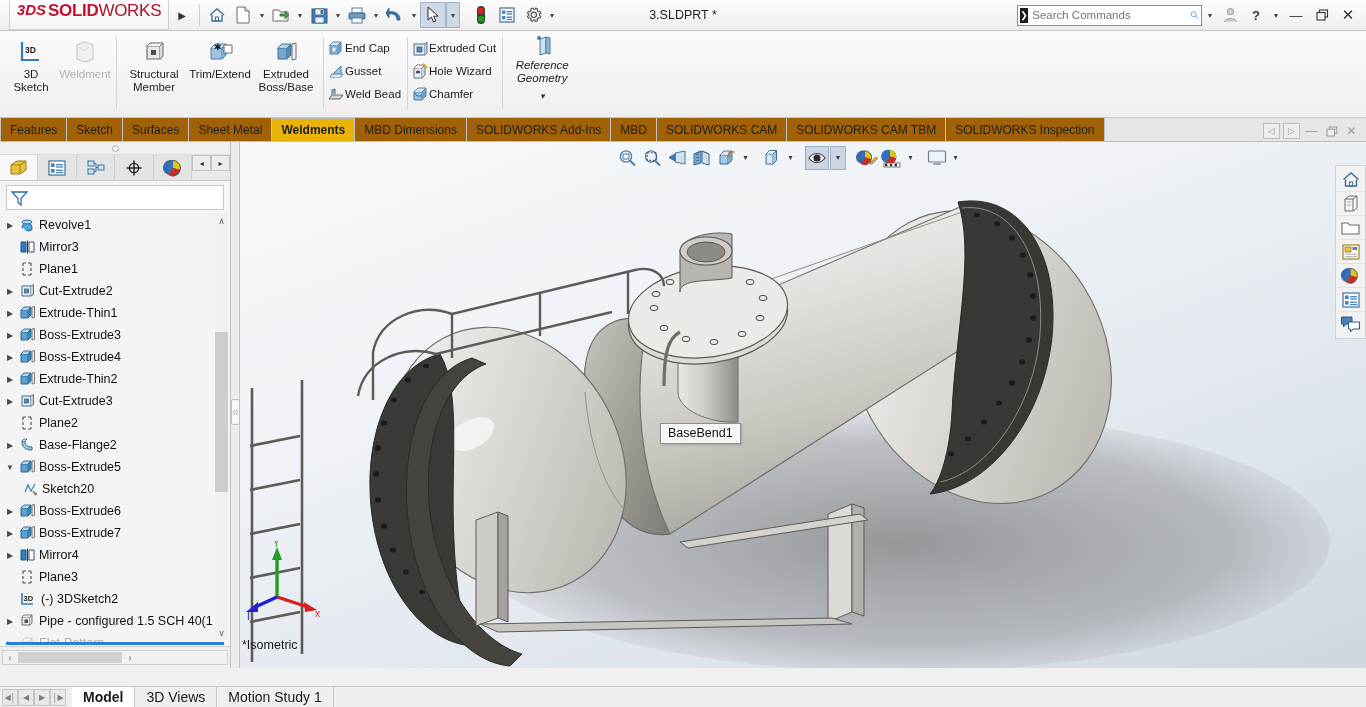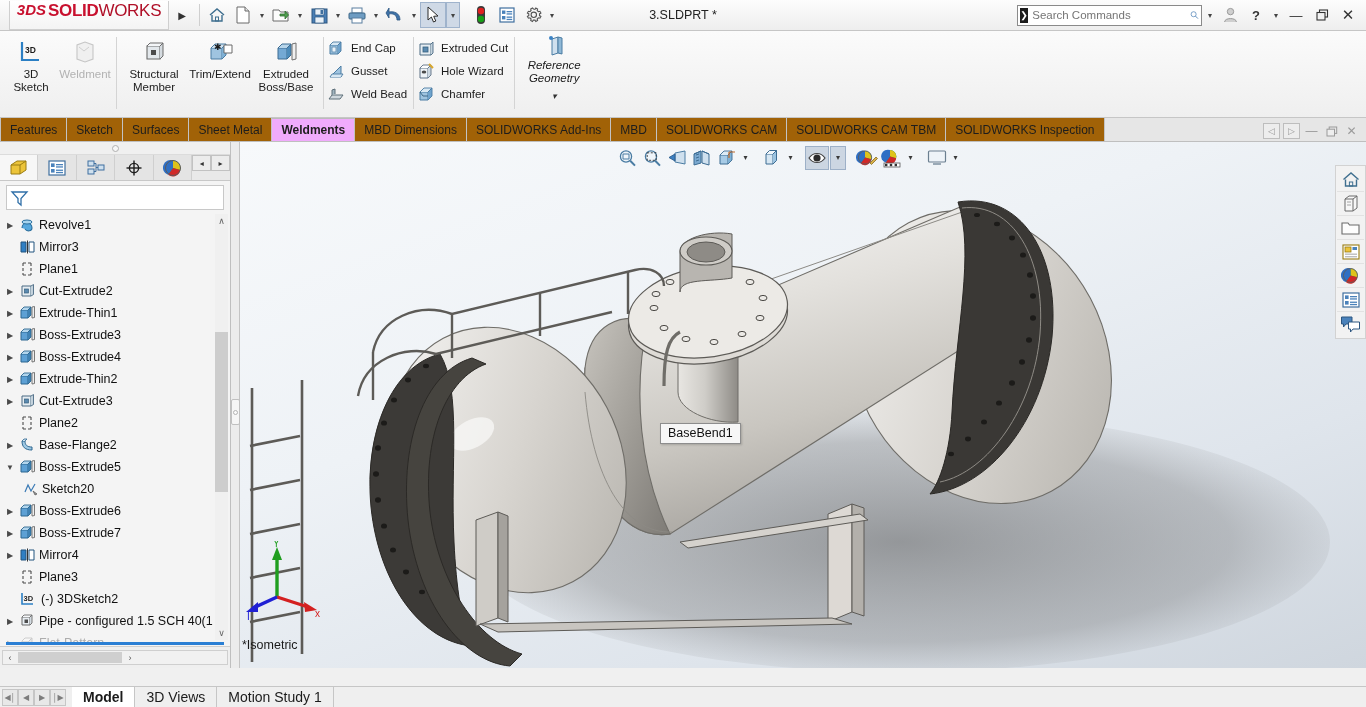--- a/index.html
+++ b/index.html
@@ -54,39 +54,39 @@
   .rgroup{ display:flex; align-items:flex-start; height:87px; padding:4px 4px 0 4px;}
   .rdiv{ width:1px; height:72px; background:#d4d4d4; margin-top:6px;}
   .bigbtn{
     width:54px; min-height:72px; display:flex; flex-direction:column;
     align-items:center; padding-top:4px; cursor:default;
   }
   .bigbtn .lbl{ font-size:11.5px; text-align:center; line-height:13px; margin-top:3px; color:#1c1c1c;}
   .bigbtn.disabled .lbl{ color:#b2b2b2;}
   .bigbtn.wide{ width:66px;}
   .smallcol{ display:flex; flex-direction:column; padding-top:5px;}
-  .smallbtn{ display:flex; align-items:center; height:23px; padding:0 6px 0 3px; gap:6px;}
+  .smallbtn{ display:flex; align-items:center; height:23px; padding:0 6px 0 3px; }
   .smallbtn .lbl{ font-size:11.5px; color:#1c1c1c; white-space:nowrap;}
   .refgeo{ width:78px; display:flex; flex-direction:column; align-items:center; padding-top:4px;font-style:italic;}
   .refgeo .lbl{ font-size:11.5px; text-align:center; line-height:13px;}
   .refgeo .dn{ font-size:9px; color:#333; margin-top:6px;}
 
   
   .cmdtabs{
     position:absolute; left:0; top:118px; width:1366px; height:24px;
     background:#e6e6e6; border-bottom:1px solid #bfbfbf;
     display:flex; align-items:flex-end;
   }
   .ctab{
     height:23px; padding:0 9px; display:flex; align-items:center;
     font-size:12px; color:#1d1d1d; border-right:1px solid #c3c3c3;
     background:#a16207;
   }
   .ctab:first-child{ border-left:1px solid #c3c3c3;}
-  .ctab.active{ background:#f0abfc; font-weight:bold; border-top:1px solid #bbb; }
+  .ctab.active{ background:#eab308; font-weight:bold; border-top:1px solid #bbb; }
   .cmdtabs-right{ margin-left:auto; display:flex; align-items:center; gap:3px; padding-right:6px; padding-bottom:2px;}
   .mini{ width:17px;height:16px; border:1px solid #bdbdbd; background:#ededed;
      display:flex;align-items:center;justify-content:center; font-size:9px; color:#999;}
   .mini.plain{ border:none;background:transparent;font-size:12px;color:#9a9a9a;}
 
   
   .leftpanel{
     position:absolute; left:0; top:142px; width:231px; bottom:39px;
     background:#f4f4f4; border-right:1px solid #bfbfbf;
     display:flex; flex-direction:column;

